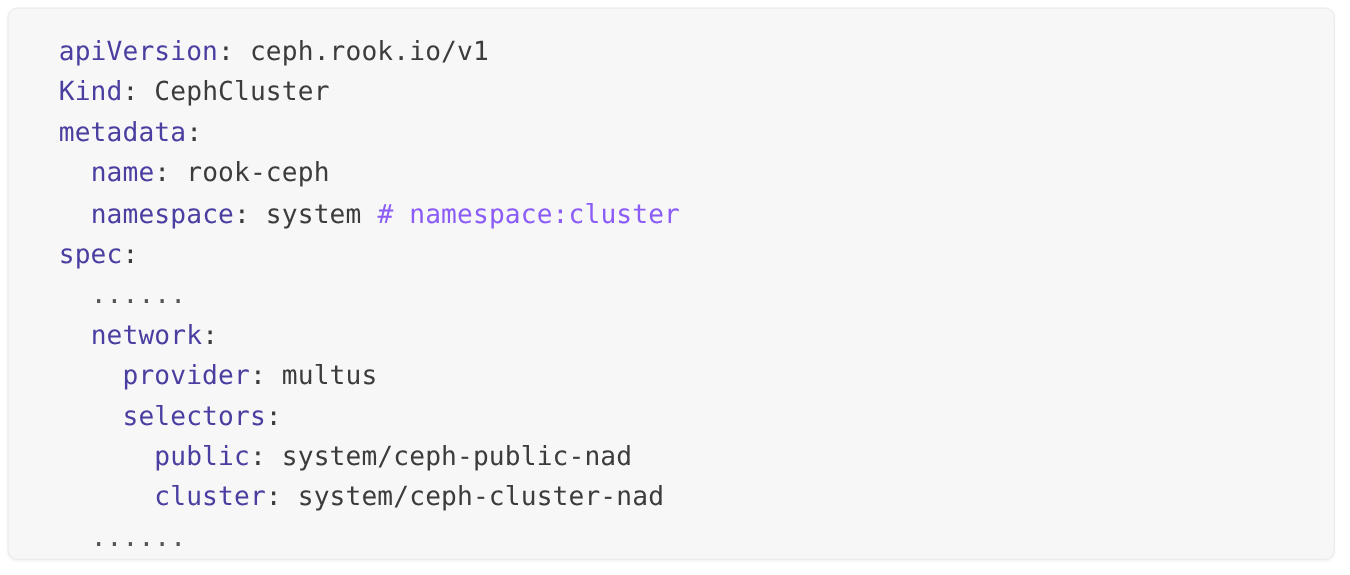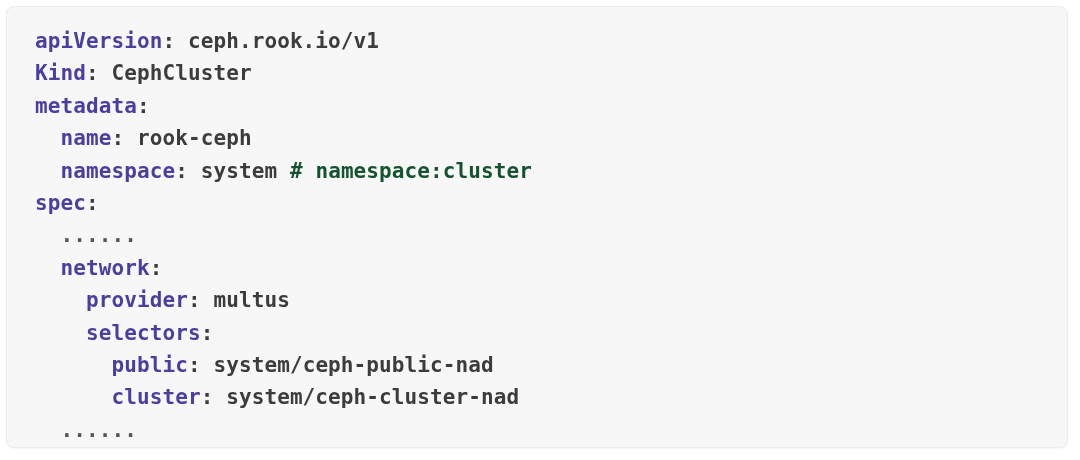--- a/index.html
+++ b/index.html
@@ -21,38 +21,37 @@
     height: 442px;
     box-sizing: border-box;
     background: #f7f7f8;
     border: 1px solid #ececee;
     border-radius: 8px;
     box-shadow: 0 1px 2px rgba(0,0,0,0.045);
     overflow: hidden;
   }
   #code-block {
     position: absolute;
-    left: 0;
+    left: 12px;
     top: 0;
     padding: 18px 0 0 28px;
     margin: 0;
     font-family: "DejaVu Sans Mono", monospace;
     font-size: 21px;
     line-height: 32.4px;
     letter-spacing: 0.1px;
     white-space: pre;
     color: #3c3c3c;
-    font-weight: bold;
     -webkit-font-smoothing: antialiased;
   }
   .ln { display: block; height: 32.4px; }
   .k    { color: #4a3fa0; }        
   .p    { color: #3c3c3c; }        
   .v    { color: #3c3c3c; }        
-  .cm   { color: #14532d; }        
+  .cm   { color: #8b5cf6; }        
   .el   { color: #55555a; }        
 </style>
 </head>
 <body>
 
 <div id="code-card">
   <pre id="code-block"><span class="ln"><span class="k">apiVersion</span><span class="p">:</span><span class="v"> ceph.rook.io/v1</span></span><span class="ln"><span class="k">Kind</span><span class="p">:</span><span class="v"> CephCluster</span></span><span class="ln"><span class="k">metadata</span><span class="p">:</span></span><span class="ln"><span>  </span><span class="k">name</span><span class="p">:</span><span class="v"> rook-ceph</span></span><span class="ln"><span>  </span><span class="k">namespace</span><span class="p">:</span><span class="v"> system </span><span class="cm"># namespace:cluster</span></span><span class="ln"><span class="k">spec</span><span class="p">:</span></span><span class="ln"><span>  </span><span class="el">......</span></span><span class="ln"><span>  </span><span class="k">network</span><span class="p">:</span></span><span class="ln"><span>    </span><span class="k">provider</span><span class="p">:</span><span class="v"> multus</span></span><span class="ln"><span>    </span><span class="k">selectors</span><span class="p">:</span></span><span class="ln"><span>      </span><span class="k">public</span><span class="p">:</span><span class="v"> system/ceph-public-nad</span></span><span class="ln"><span>      </span><span class="k">cluster</span><span class="p">:</span><span class="v"> system/ceph-cluster-nad</span></span><span class="ln"><span>  </span><span class="el">......</span></span></pre>
 </div>
 
 </body></html>

